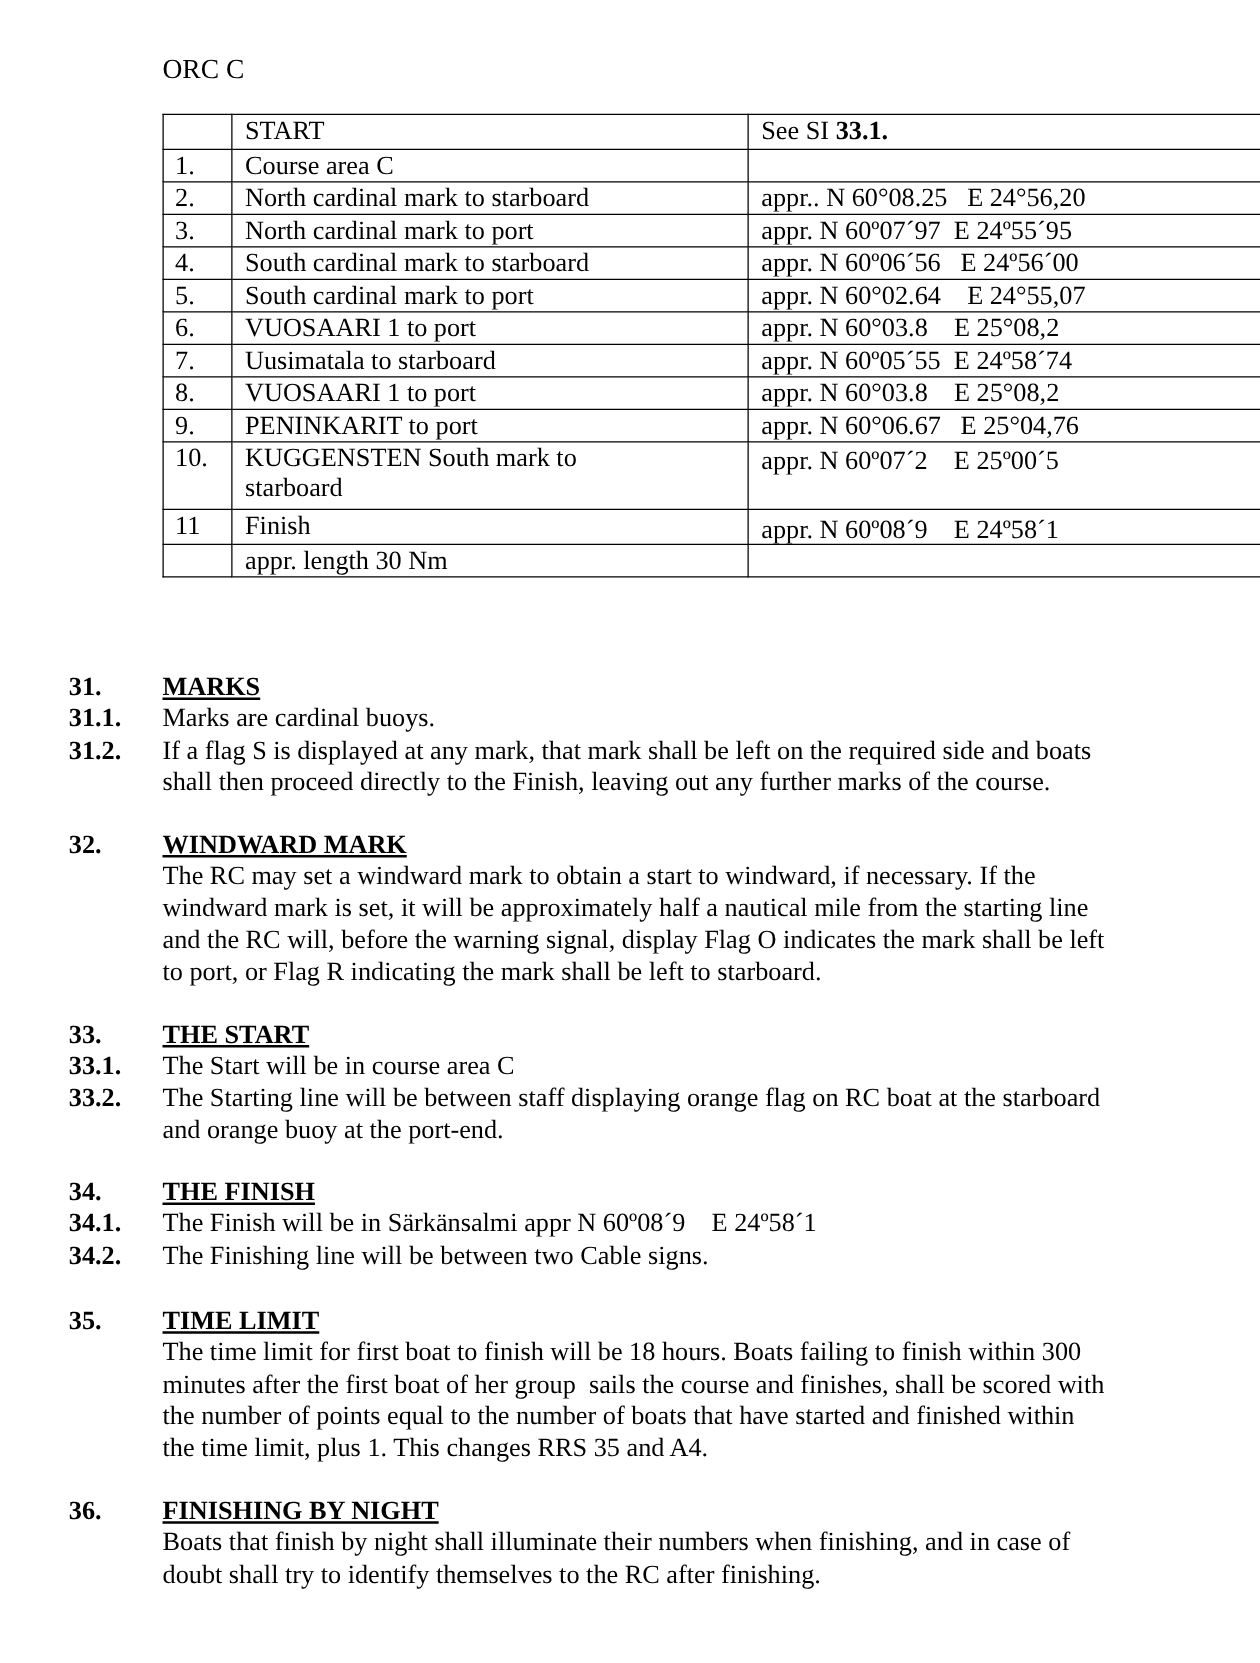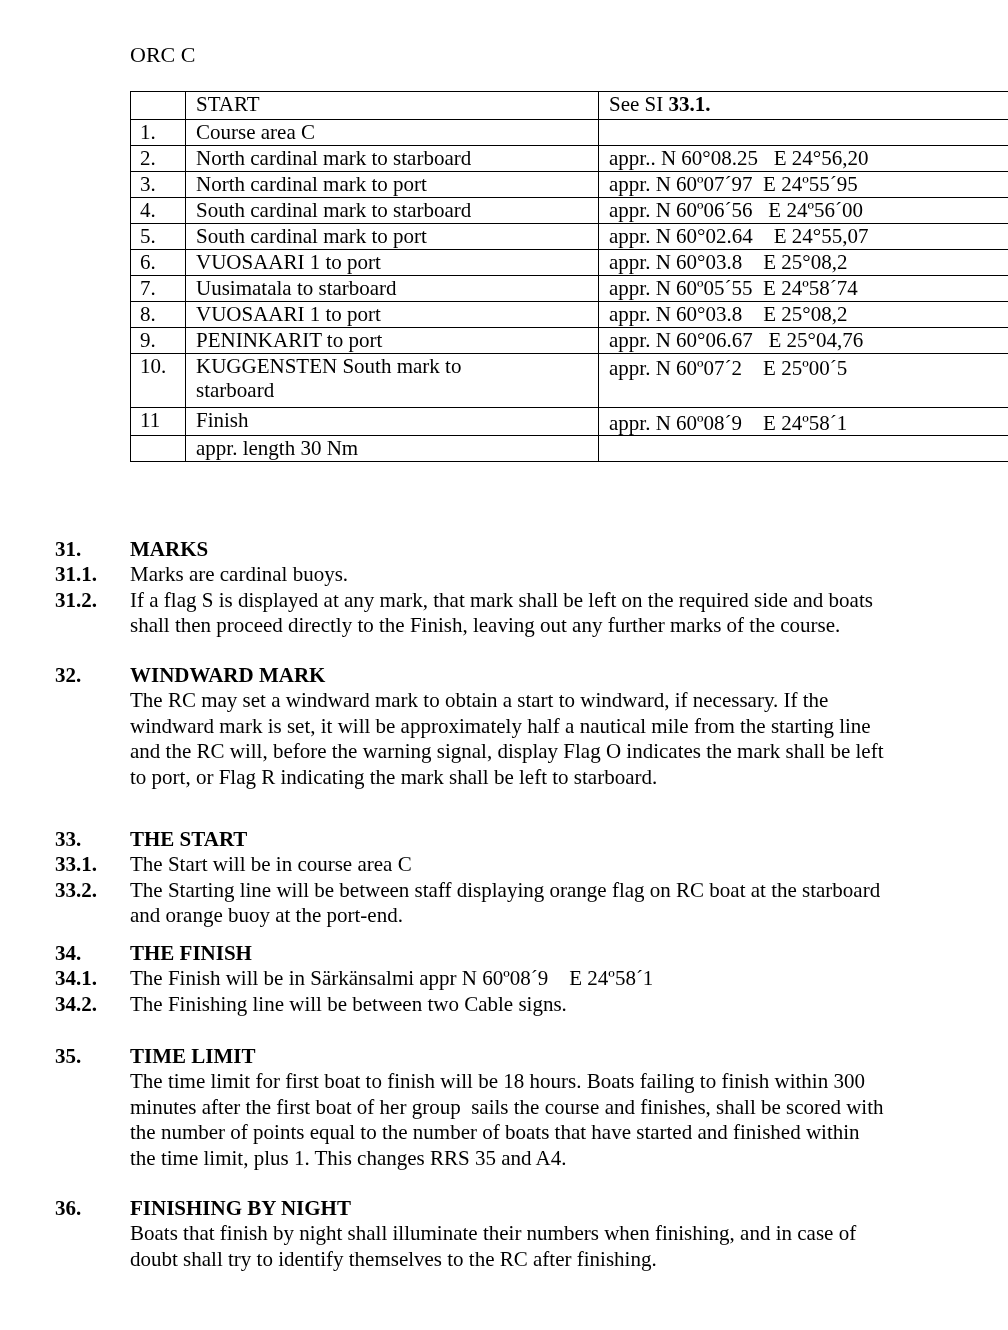--- a/index.html
+++ b/index.html
@@ -23,21 +23,21 @@
   table.course tr.tall td { height: 54px; }
   table.course tr.tall td.pos { padding-top: 2px; }
   table.course tr.hdr td { height: 28px; }
   b.bold { font-weight: bold; }
 
   .section { position: absolute; left: 0; width: 940px; }
   .row { position: relative; height: 25.4px; line-height: 25.4px; }
   .num-col { position: absolute; left: 55px; font-weight: bold; }
   .num-col.main { left: 55px; font-weight: bold; }
   .txt-col { position: absolute; left: 130px; width: 800px; white-space: nowrap; }
-  .txt-col.head { font-weight: bold; }
+  .txt-col.head { font-weight: bold; text-decoration: underline; }
   .pre { white-space: pre; }
 </style>
 </head>
 <body>
 
 <div class="doc-title">ORC C</div>
 
 <table class="course">
   <tbody>
       <tr class="hdr">
@@ -138,21 +138,21 @@
       <span class="txt-col">windward mark is set, it will be approximately half a nautical mile from the starting line</span>
     </div>
   <div class="row">
       <span class="txt-col">and the RC will, before the warning signal, display Flag O indicates the mark shall be left</span>
     </div>
   <div class="row">
       <span class="txt-col">to port, or Flag R indicating the mark shall be left to starboard.</span>
     </div>
 </div>
 
-<div class="section" style="top:815px;margin-top:12px;">
+<div class="section" style="top:815px;">
   <div class="row">
       <span class="num-col main">33.</span>
       <span class="txt-col head">THE START</span>
     </div>
   <div class="row">
       <span class="num-col">33.1.</span>
       <span class="txt-col">The Start will be in course area C</span>
     </div>
   <div class="row">
       <span class="num-col">33.2.</span>

